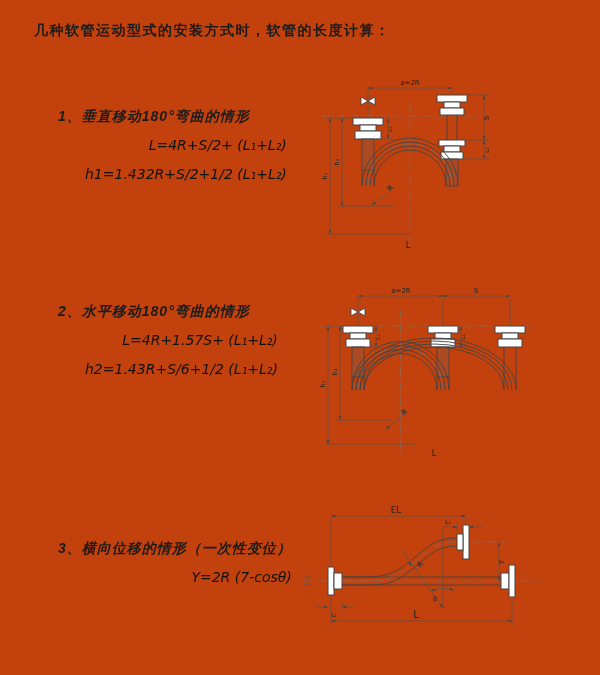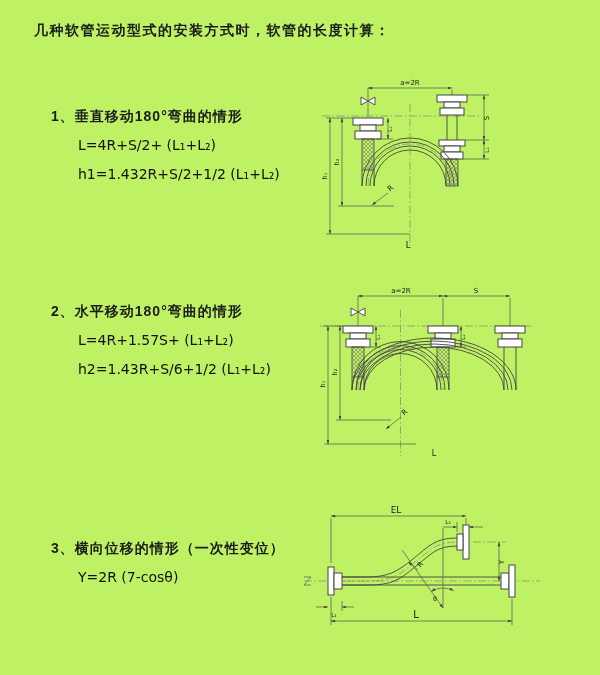--- a/index.html
+++ b/index.html
@@ -1,37 +1,37 @@
 <!DOCTYPE html>
 <html><head>
 <meta charset="utf-8">
 <style>
   html,body{margin:0;padding:0;}
   body{background:#e8e8e8;}
   #page{
     position:relative;
     width:600px;height:675px;
-    background:#bef264;
+    background:#c2410c;
     font-family:"Liberation Sans", sans-serif;
     color:#1c1c1c;
     overflow:hidden;
   }
   .title{
     position:absolute;left:34px;top:22px;
     font-size:14px;font-weight:bold;letter-spacing:1.5px;
   }
-  .section{position:absolute;left:51px;}
+  .section{position:absolute;left:58px;font-style:italic;}
   .section .heading{
     font-size:14px;font-weight:bold;letter-spacing:1px;
     line-height:21px;margin-bottom:4px;white-space:nowrap;
   }
   .section .formulas{margin-left:27px;}
   .section .formulas .f{
     font-family:"DejaVu Sans","Liberation Sans",sans-serif;
-    font-size:14px;line-height:28.5px;white-space:nowrap;color:#111;
+    font-size:14px;line-height:28.5px;white-space:nowrap;color:#111;text-align:right;
   }
   #sec1{top:106px;}
   #sec2{top:301px;}
   #sec3{top:520px;margin-top:18px;}
   .diag{position:absolute;}
   #d1{left:304px;top:72px;}
   #d2{left:306px;top:284px;}
   #d3{left:296px;top:500px;}
   svg text{fill:#222;font-family:"DejaVu Sans",sans-serif;}
   .thin{stroke:#555;stroke-width:0.7;fill:none;}

